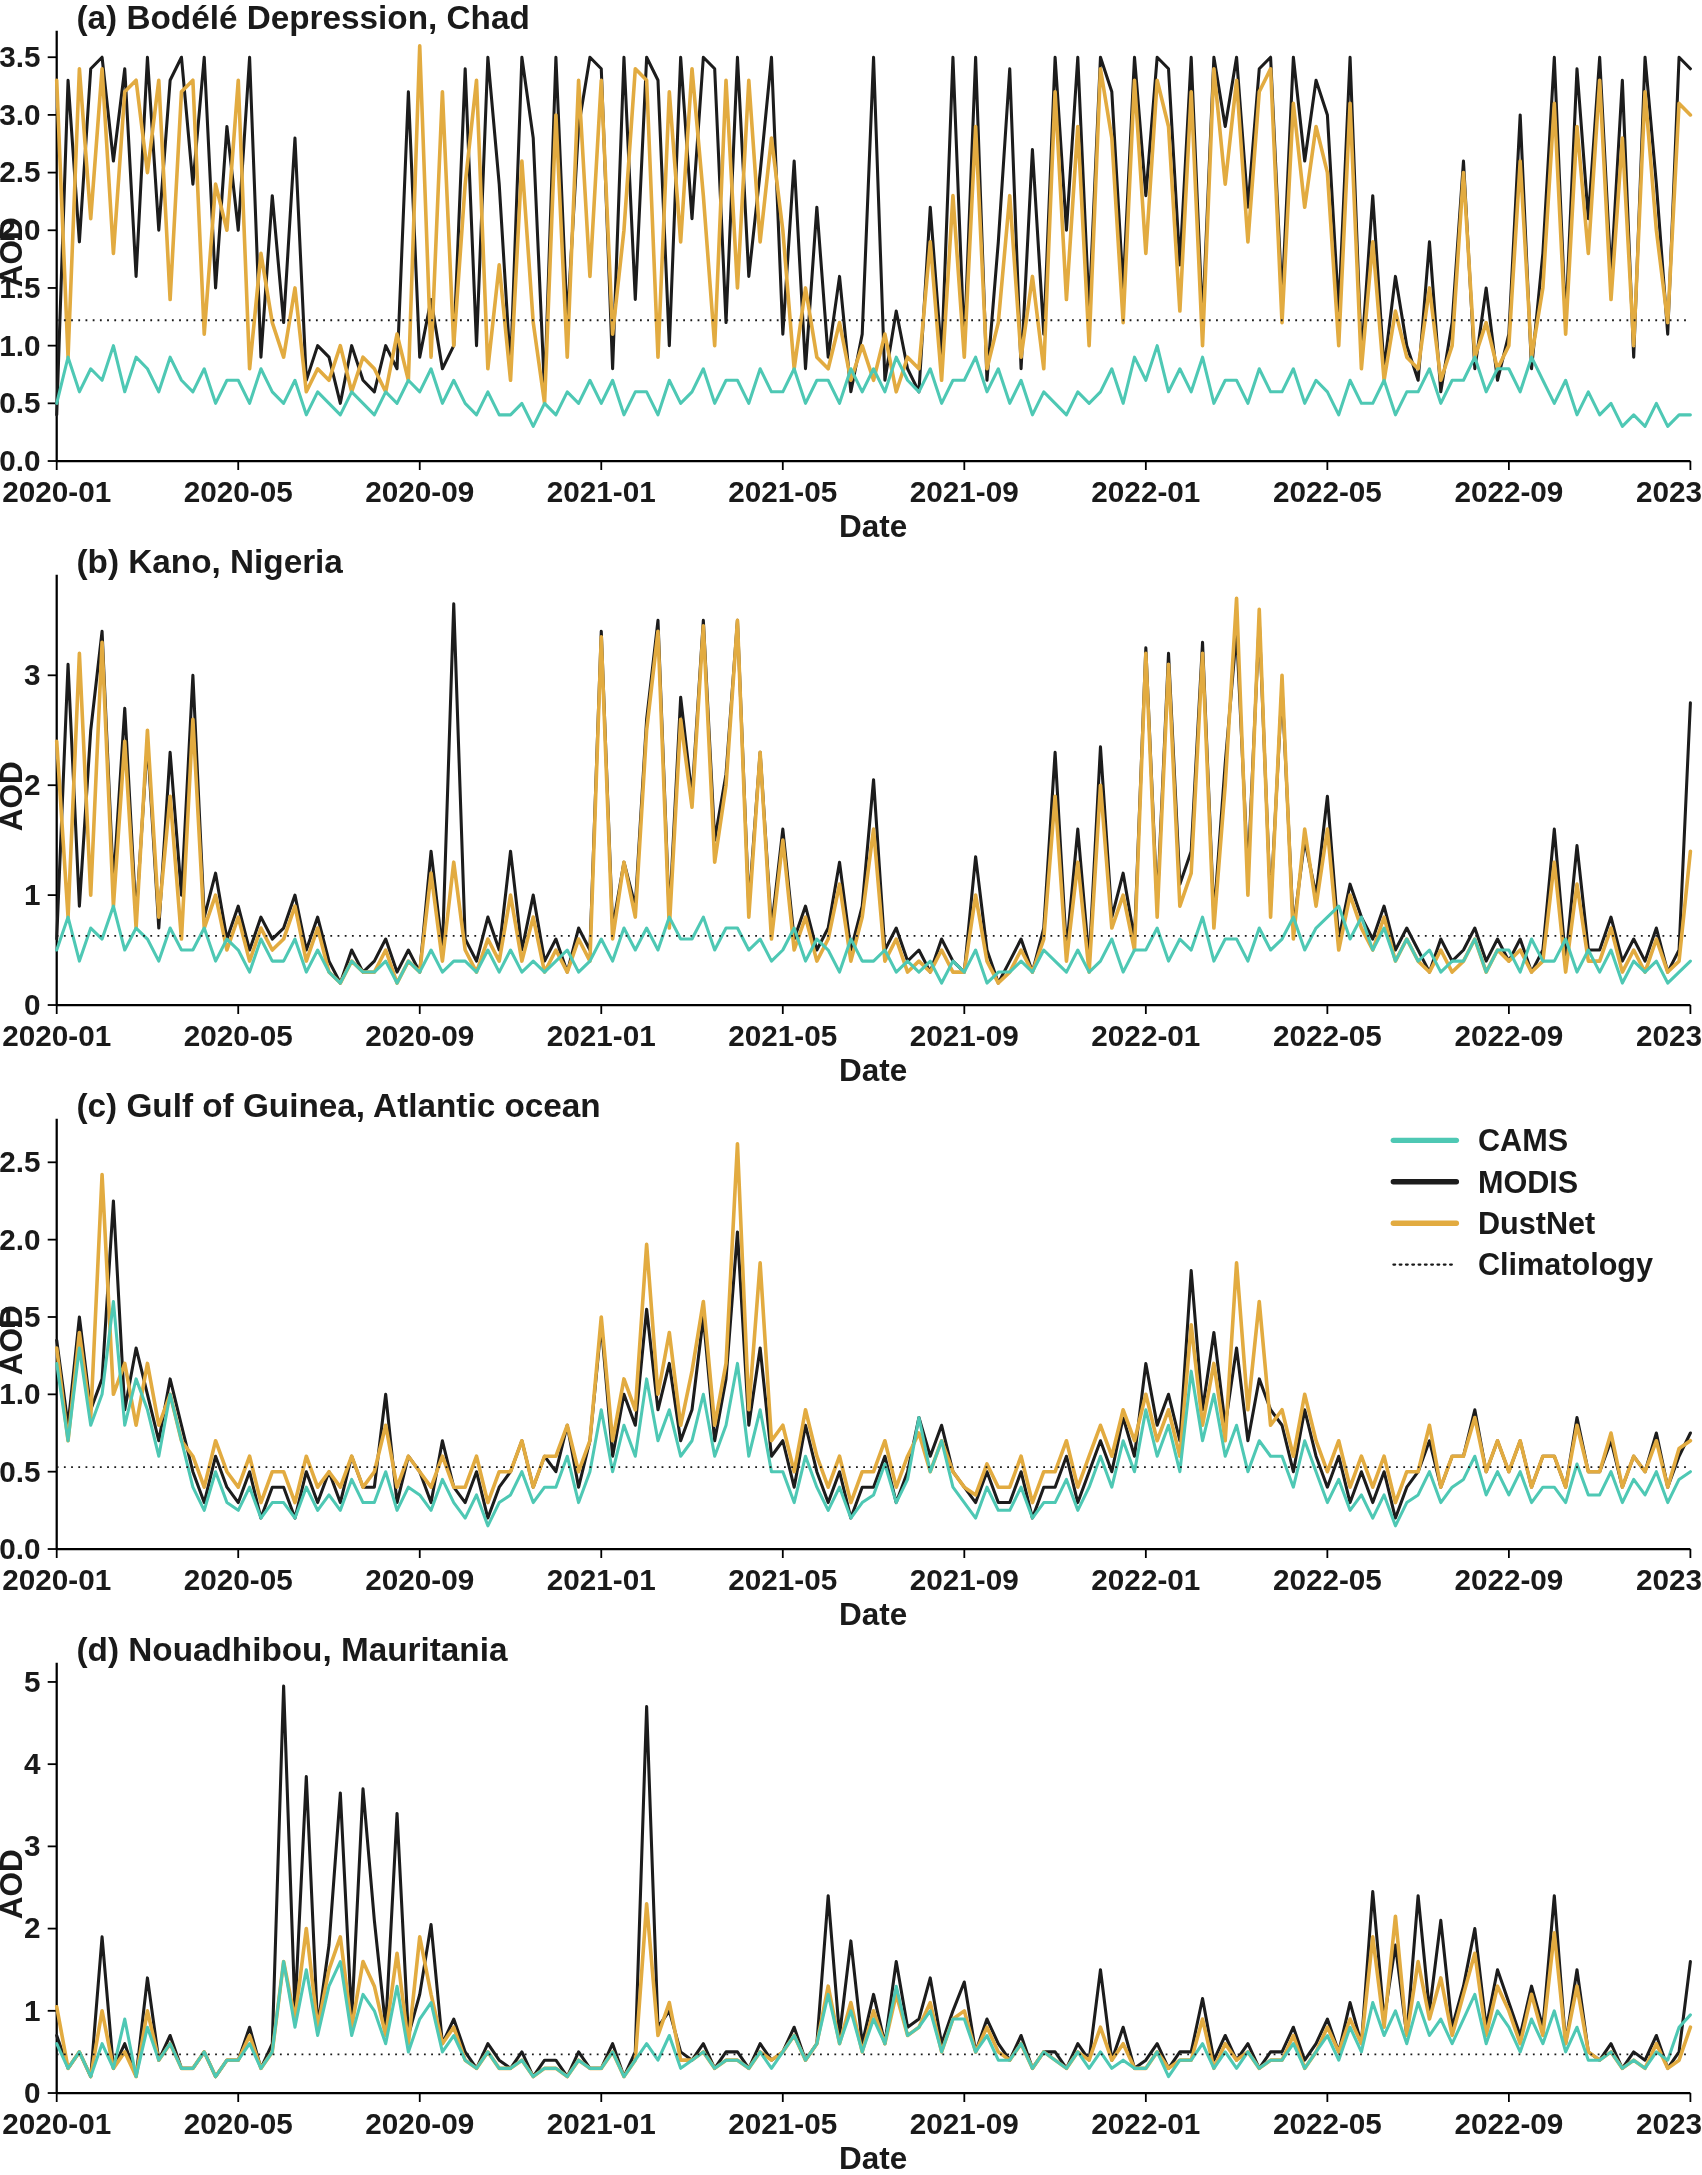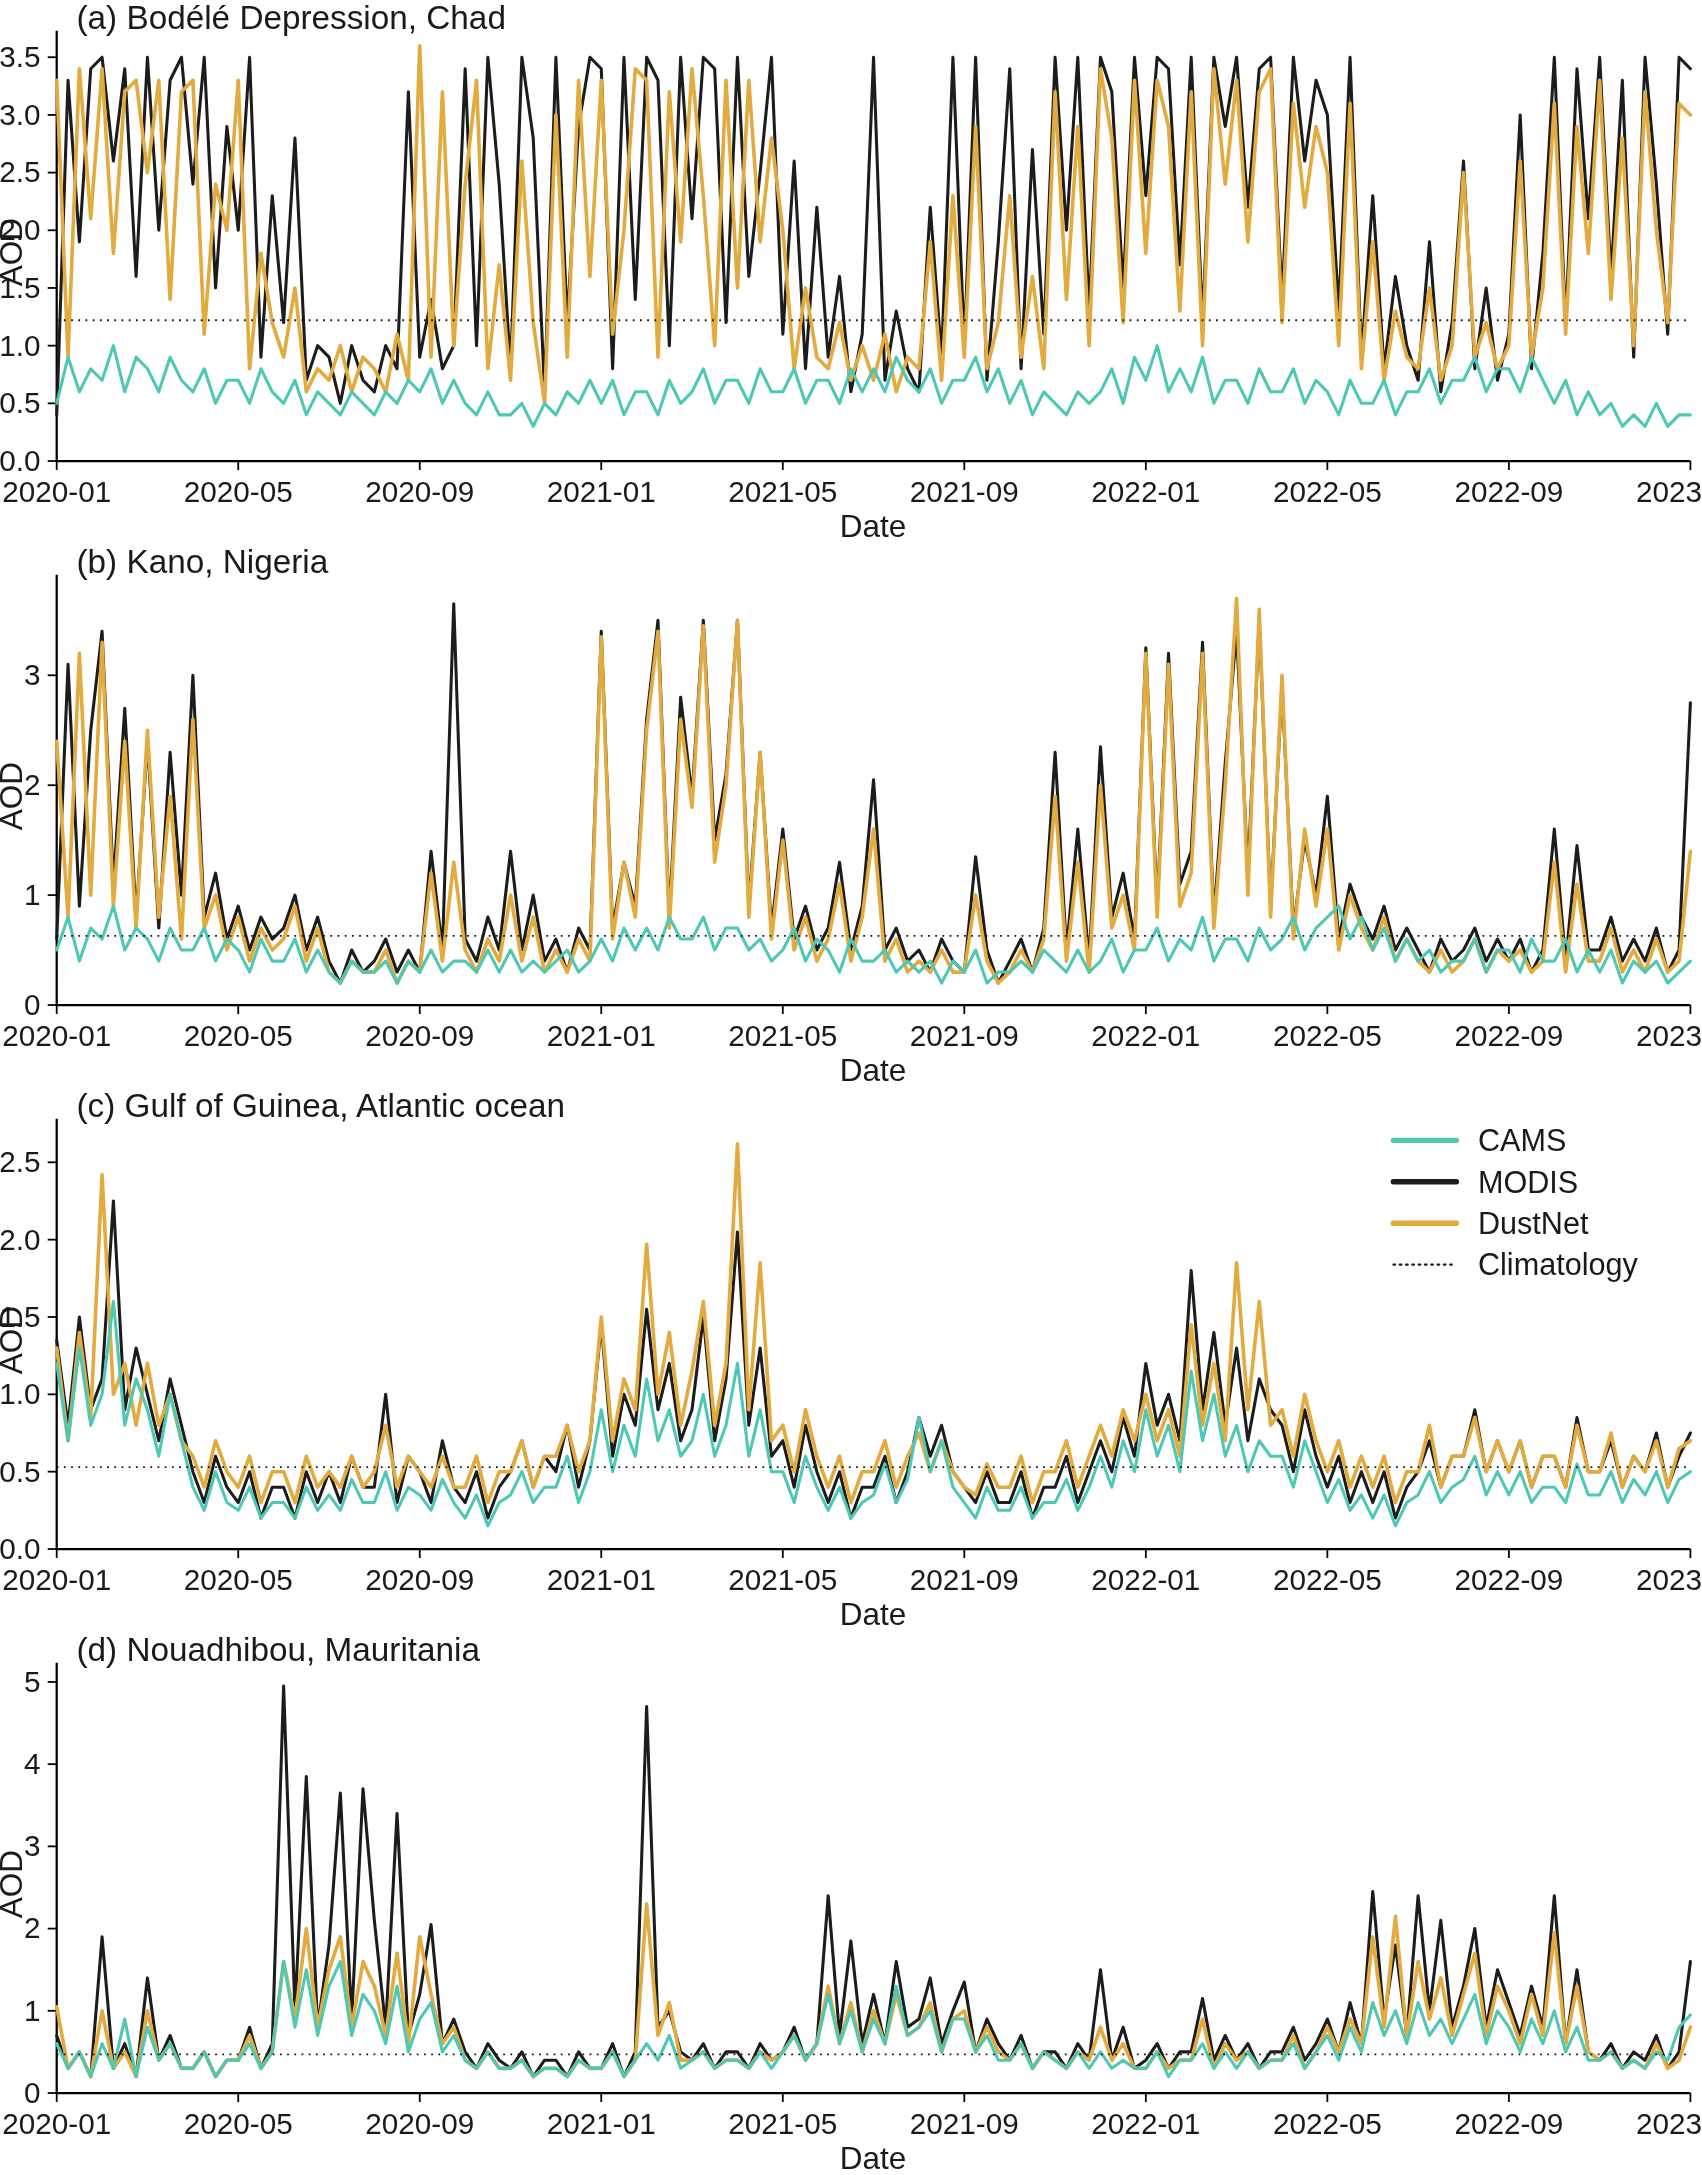--- a/index.html
+++ b/index.html
@@ -1,18 +1,18 @@
 <!DOCTYPE html>
 <html style="font-size:14.4px"><head>
 <meta charset="utf-8">
 <style>
   html,body{margin:0;padding:0;background:#ffffff;}
   body{width:1703px;font-family:"Liberation Sans", sans-serif;}
   .figure{width:1703px;background:#ffffff;}
-  .panel{width:1415px;height:544px;}
+  .panel{width:1415px;height:544px;font-weight:bold;}
   svg{display:block;}
   svg text{fill:#1a1a1a;font-family:"Liberation Sans", sans-serif;}
   .title{font-size:37px;}
   .ylab{font-size:35px;}
   .xlab{font-size:35px;}
   .ticklabel{font-size:33px;}
   .legendlabel{font-size:34px;}
   .spine{stroke:#000000;stroke-width:2.5;}
   .tick{stroke:#000000;stroke-width:2;}
   .clim{stroke:#1a1a1a;stroke-width:2;stroke-dasharray:2 6;fill:none;}

